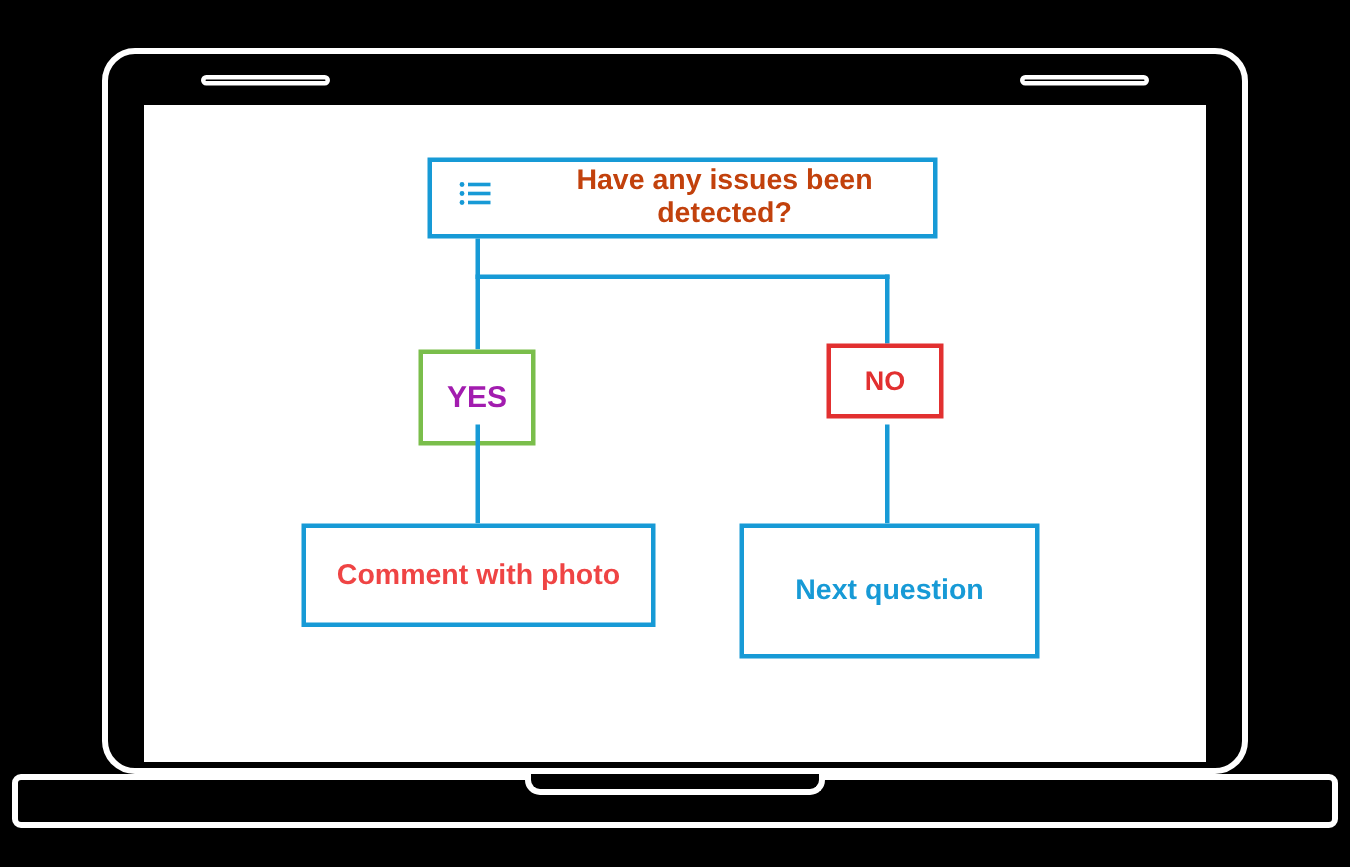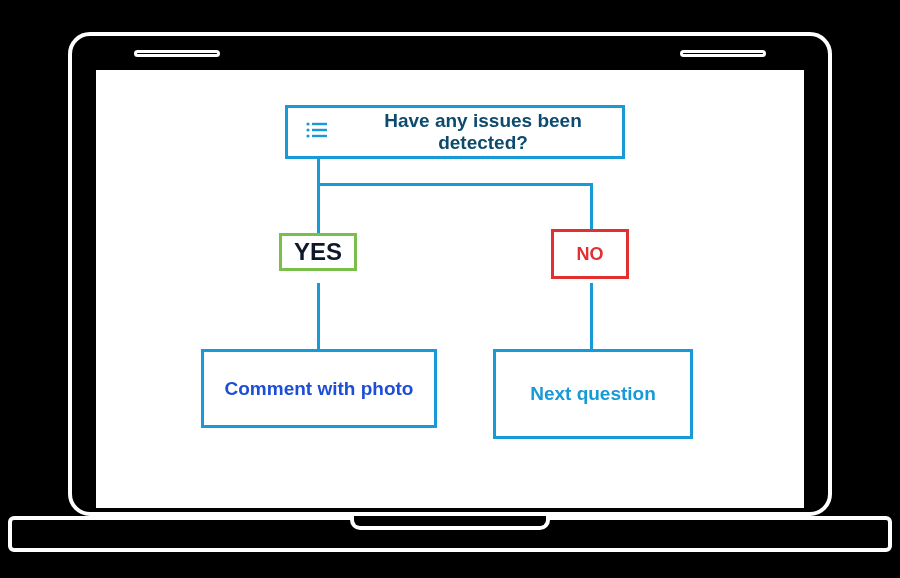--- a/index.html
+++ b/index.html
@@ -84,53 +84,53 @@
       text-align: center;
       font-weight: 600;
       font-size: 19px;
     }
     .question-box {
       top: 32px;
       left: 186px;
       width: 340px;
       height: 54px;
       border-color: #179ad6;
-      color: #0c4a6e;
+      color: #c2410c;
       justify-content: flex-start;
       padding-left: 18px;
       gap: 16px;
     }
     .list-icon {
       flex-shrink: 0;
     }
     .yes-box {
       top: 160px;
       left: 180px;
       width: 78px;
-      height: 38px;
+      height: 64px;
       border-color: #7abe4b;
-      color: #0f172a;
-      font-size: 24px;
+      color: #a21caf;
+      font-size: 20px;
     }
     .no-box {
       top: 156px;
       left: 452px;
       width: 78px;
       height: 50px;
       border-color: #e23030;
       color: #e23030;
       font-size: 18px;
     }
     .comment-box {
       top: 276px;
       left: 102px;
       width: 236px;
-      height: 79px;
+      height: 69px;
       border-color: #179ad6;
-      color: #1d4ed8;
+      color: #ef4444;
       font-size: 19px;
       line-height: 1.35;
     }
     .next-box {
       top: 276px;
       left: 394px;
       width: 200px;
       height: 90px;
       border-color: #179ad6;
       color: #179ad6;

